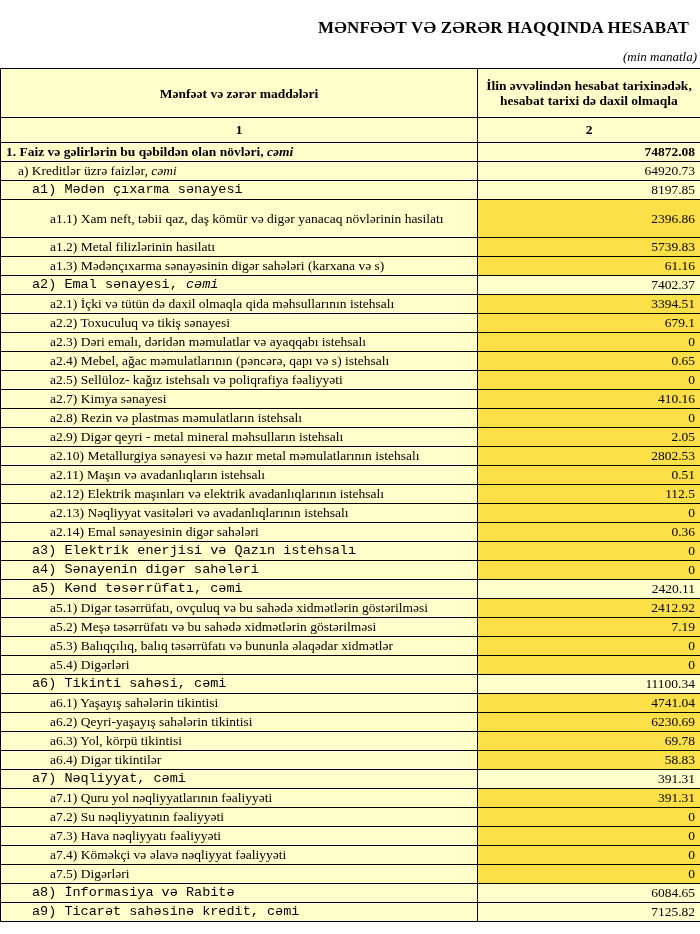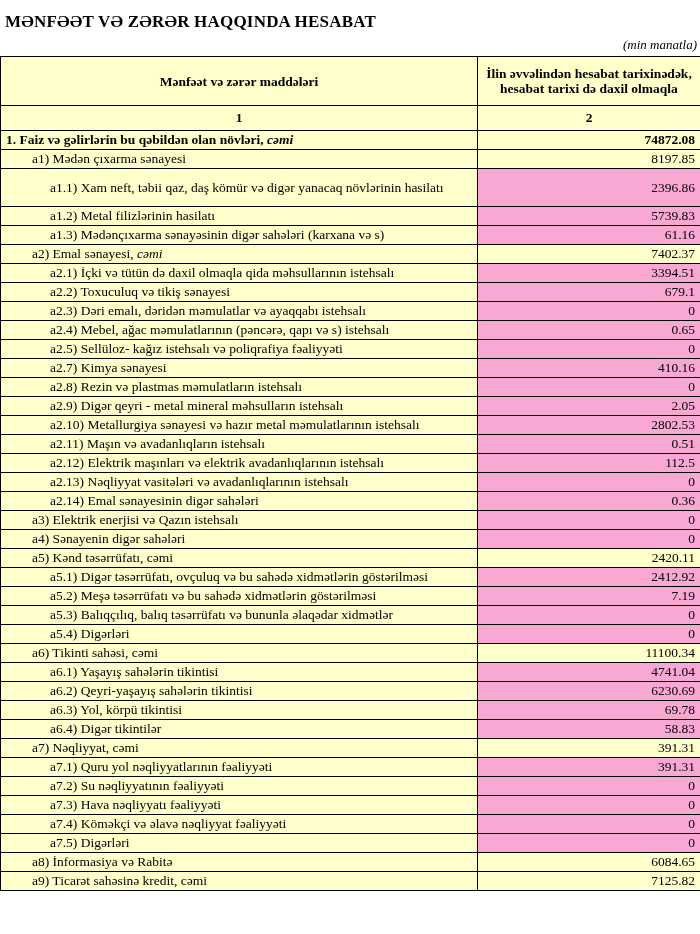--- a/index.html
+++ b/index.html
@@ -7,26 +7,26 @@
     padding: 0;
     background: #ffffff;
     color: #000000;
     font-family: "Liberation Serif", serif;
   }
   .page {
     width: 700px;
     background: #ffffff;
   }
   .title {
-    text-align: left;
+    text-align: right;
     font-weight: bold;
     font-size: 17px;
     letter-spacing: 0.2px;
     padding-top: 7px;
-    margin: 5px;
+    margin: 11px;
   }
   .unit-note {
     text-align: right;
     font-style: italic;
     font-size: 13px;
     margin: 1px 3px 3px 0;
   }
   table.pnl {
     border-collapse: collapse;
     width: 700px;
@@ -60,33 +60,33 @@
   tbody tr { height: 14px; }
   tbody tr.tall { height: 38px; }
   td.label {
     background: var(--hl, #FFFFCC);
     font-size: 13.5px;
     line-height: 18px;
     padding: 0 2px 0 3px;
     vertical-align: top;
   }
   td.value {
-    background: #f9a8d4;
+    background: #fde047;
     font-size: 13.5px;
     line-height: 18px;
     text-align: right;
     padding: 0 5px 0 2px;
     vertical-align: top;
   }
   td.value.hl { background: var(--hl, #FFFFCC); }
   .bold { font-weight: bold; }
   td.label em { font-style: italic; }
   .ind0 { text-indent: 2px; }
   .ind1 { text-indent: 14px; }
-  .ind2 { text-indent: 28px; }
+  .ind2 { text-indent: 28px; font-family: Liberation Mono, monospace; }
   .ind3 { text-indent: 46px; }
 </style>
 </head>
 <body>
 
 <div class="page">
   <div class="title">MƏNFƏƏT VƏ ZƏRƏR HAQQINDA HESABAT</div>
   <div class="unit-note">(min manatla)</div>
 
   <table class="pnl">
@@ -103,20 +103,24 @@
         <th>1</th>
         <th>2</th>
       </tr>
     </thead>
     <tbody>
         <tr>
           <td class="label ind0 bold">1. Faiz və gəlirlərin bu qəbildən olan növləri, <em>cəmi</em></td>
           <td class="value hl bold">74872.08</td>
         </tr>
         <tr>
+          <td class="label ind1">a) Kreditlər üzrə faizlər, <em>cəmi</em></td>
+          <td class="value hl">64920.73</td>
+        </tr>
+        <tr>
           <td class="label ind2">a1) Mədən çıxarma sənayesi</td>
           <td class="value hl">8197.85</td>
         </tr>
         <tr class="tall">
           <td class="label ind3">a1.1) Xam neft, təbii qaz, daş kömür və digər yanacaq növlərinin hasilatı</td>
           <td class="value">2396.86</td>
         </tr>
         <tr>
           <td class="label ind3">a1.2) Metal filizlərinin hasilatı</td>
           <td class="value">5739.83</td>

